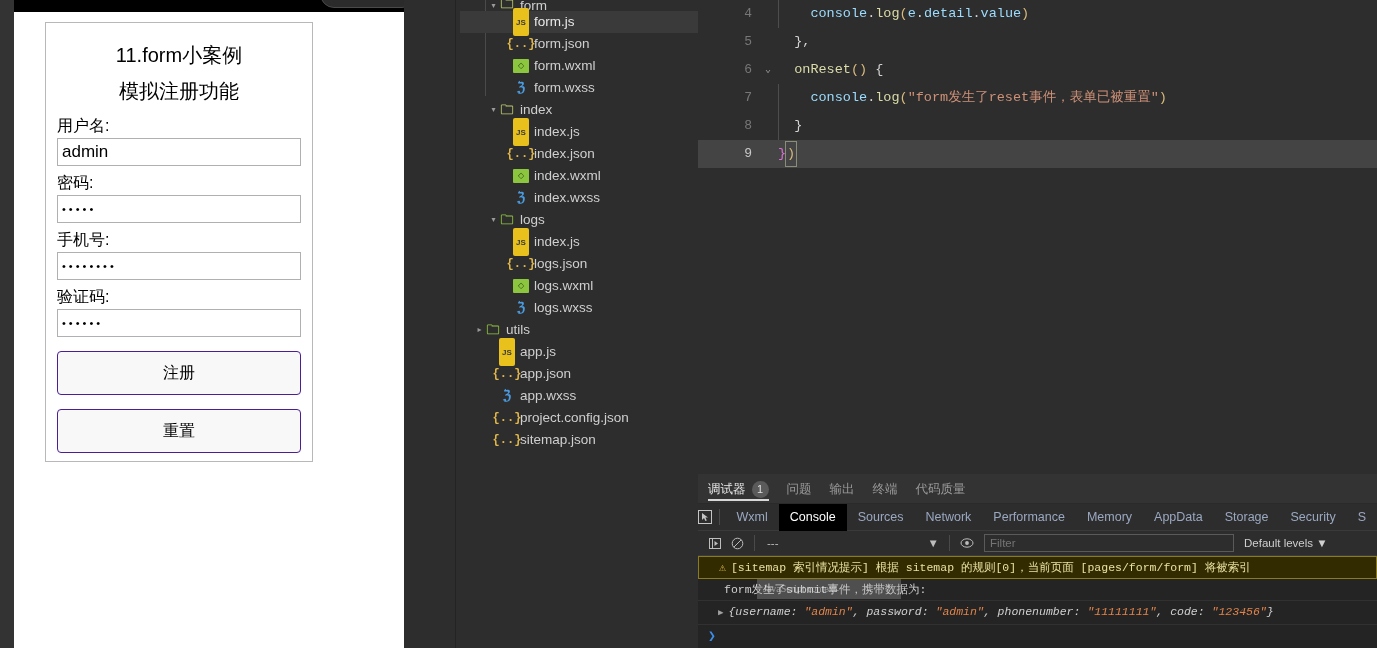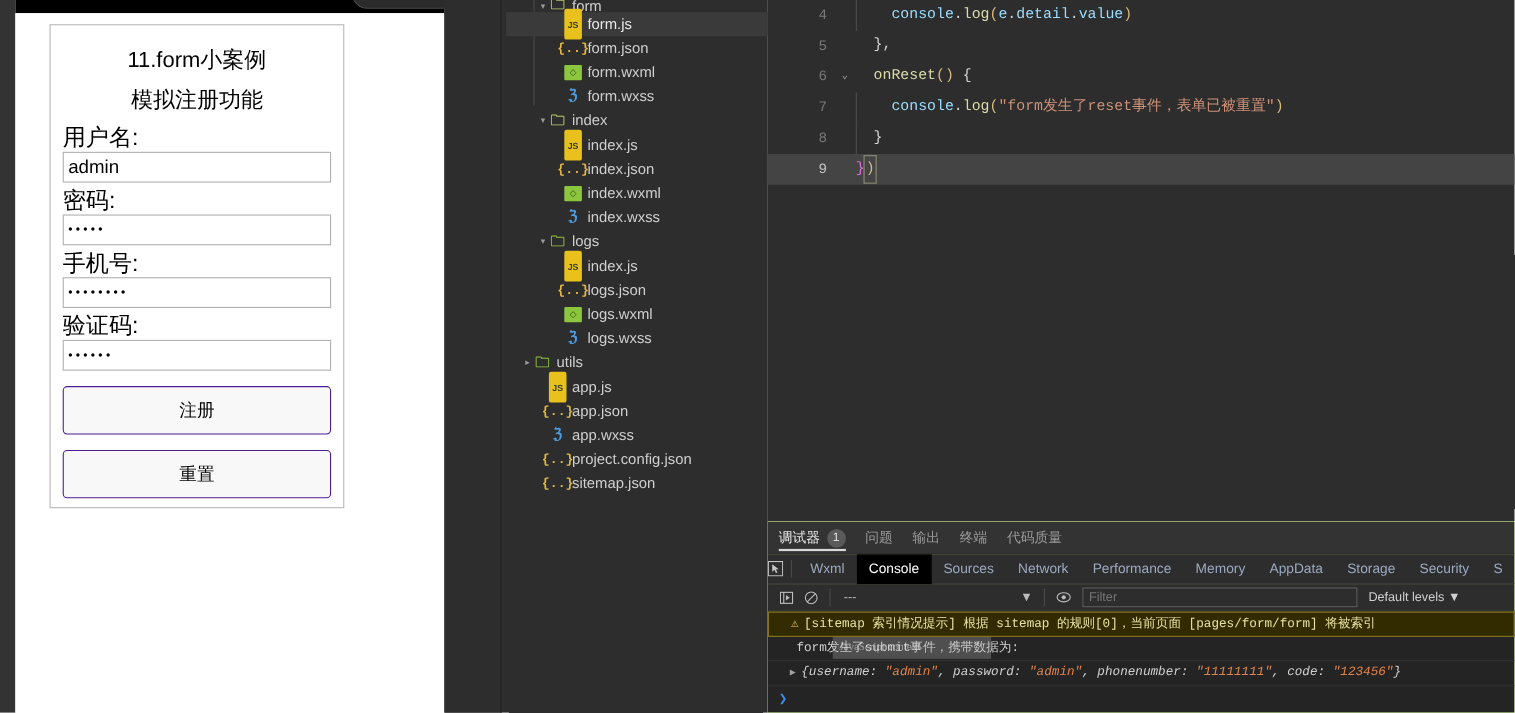--- a/index.html
+++ b/index.html
@@ -37,21 +37,21 @@
   #form-card {
     position: absolute; left: 31px; top: 10px; width: 268px; height: 440px;
     border: 1px solid #b8b8b8; background: #fff;
     padding: 14px 11px 0 11px;
   }
   .card-title {
     text-align: center; font-size: 20px; color: #000;
     line-height: 36px; font-weight: 400;
   }
   .field-label {
-    font-size: 21px; color: #000; margin-top: 8px; margin-bottom: 3px;
+    font-size: 16px; color: #000; margin-top: 8px; margin-bottom: 3px;
     line-height: 18px;
   }
   .field-input {
     width: 100%; height: 28px; border: 1px solid #b0b0b0;
     background: #fff; font-size: 17px; color: #000;
     padding: 0 4px; line-height: 26px; font-family: inherit;
     border-radius: 0; outline: none;
   }
   .field-input.masked { font-size: 11px; letter-spacing: 3px; line-height: 28px; }
   .form-btn {
@@ -143,21 +143,21 @@
   .t-obj    { color: #9cdcfe; }
   .t-fn     { color: #dcdcaa; }
   .t-punct  { color: #d4d4d4; }
   .t-paren1 { color: #d7ba7d; }
   .t-paren2 { color: #da70d6; }
   .t-str    { color: #ce9178; }
 
   
   #devtools {
     position: absolute; left: 698px; top: 474px; width: 679px; height: 174px;
-    background: #bef264; overflow: hidden;
+    background: #f9a8d4; overflow: hidden;
   }
   #dt-toprow {
     height: 30px; background: #333333; display: flex; align-items: center;
     padding-left: 10px; border-bottom: 1px solid #2a2a2a;
   }
   .dt-ttab {
     font-size: 12.5px; color: #9a9a9a; margin-right: 18px; position: relative;
     height: 30px; line-height: 30px; cursor: pointer;
   }
   .dt-ttab.active { color: #eaeaea; }

